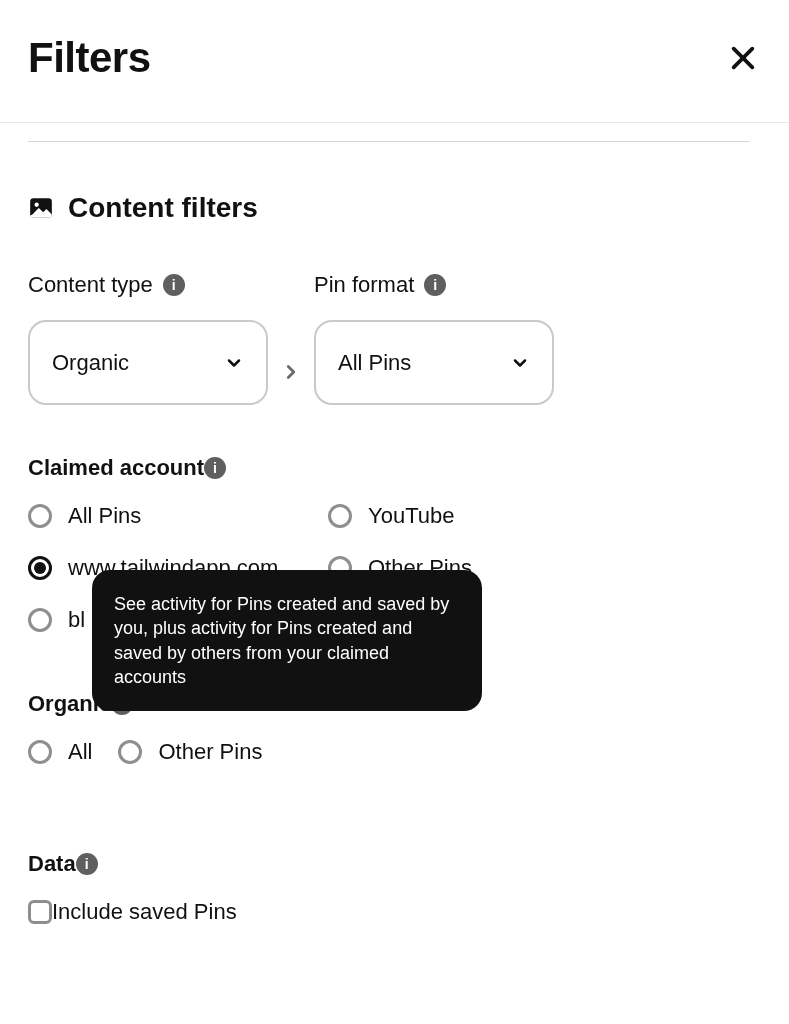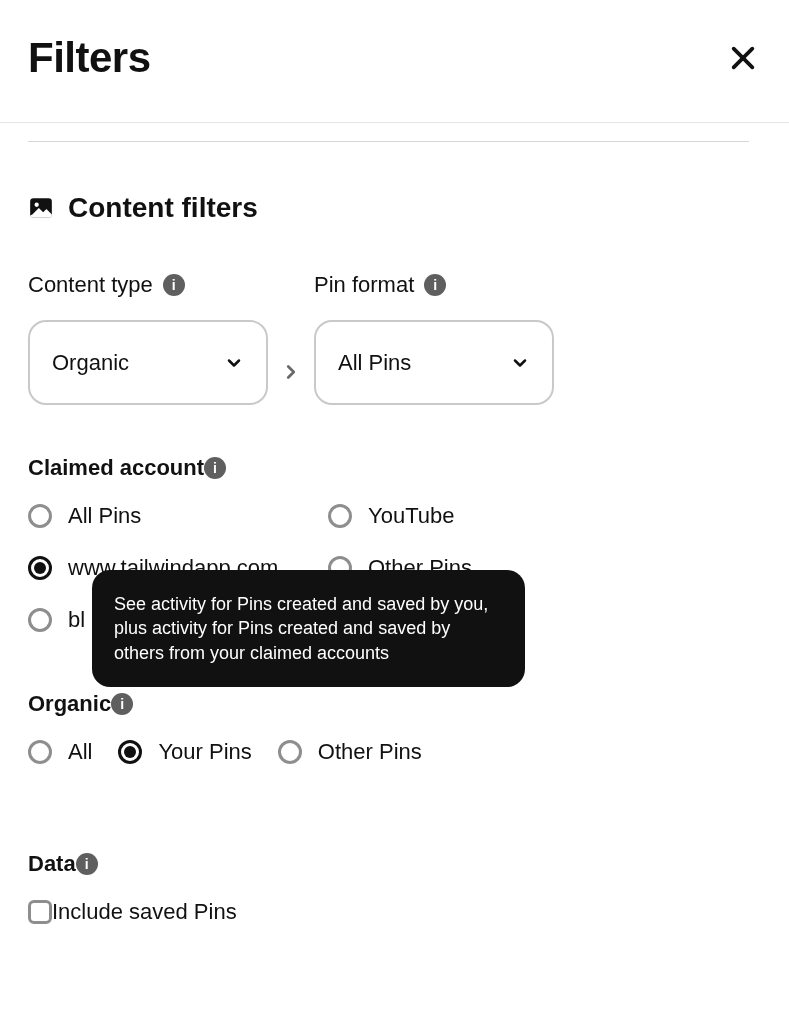--- a/index.html
+++ b/index.html
@@ -170,21 +170,21 @@
   }
   .data-label {
     font-size: 22px;
     color: #111;
   }
 
   .tooltip {
     position: absolute;
     left: 92px;
     top: 570px;
-    width: 433px;
+    width: 390px;
     background: #111;
     color: #fff;
     font-size: 18px;
     line-height: 1.35;
     padding: 22px 22px;
     border-radius: 18px;
     z-index: 10;
   }
 </style>
 </head>
@@ -286,24 +286,20 @@
     <span class="group-title">Organic</span>
     <span class="info-icon">i</span>
   </div>
 
   <div class="source-list">
     <label class="radio-row">
       <span class="radio"></span>
       <span class="radio-label">All</span>
     </label>
     <label class="radio-row">
-      <span class="radio checked"></span>
-      <span class="radio-label">Your Pins</span>
-    </label>
-    <label class="radio-row">
       <span class="radio"></span>
       <span class="radio-label">Other Pins</span>
     </label>
   </div>
 
   <div class="group-title-row">
     <span class="group-title">Data</span>
     <span class="info-icon">i</span>
   </div>
 

